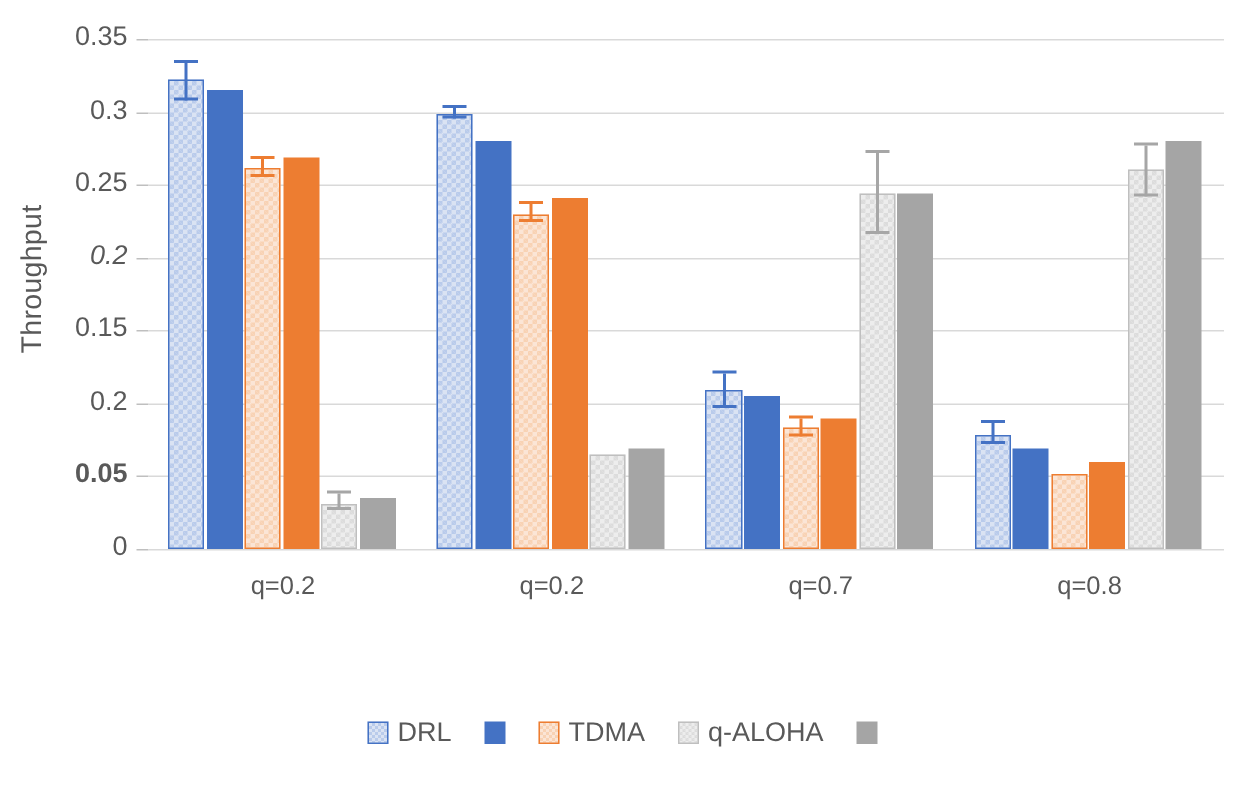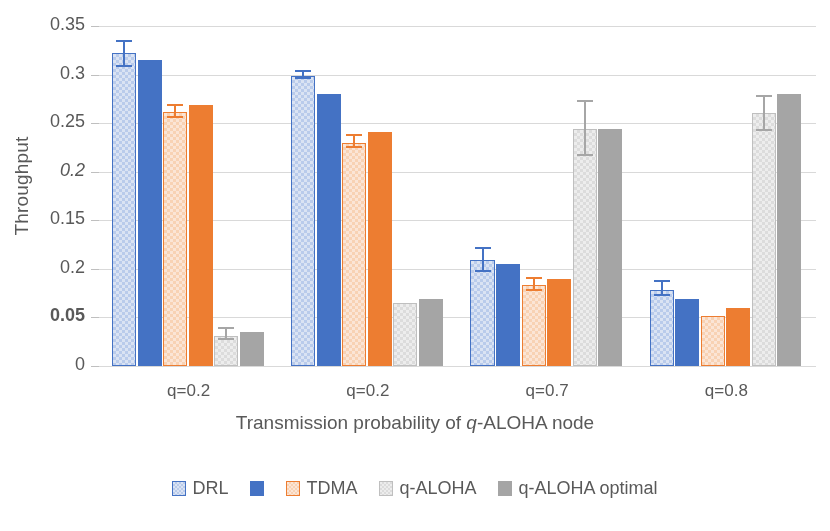--- a/index.html
+++ b/index.html
@@ -256,36 +256,34 @@
       <div class="bar alohaopt" title="q-ALOHA optimal q=0.8: 0.28" style="left: 678.461px; width: 24.0431px; height: 272px;"></div>
     </div>
 
   <div id="xcat-layer">
       <div class="xcat" style="left: 99px; width: 179.25px; top: 381px;">q=0.2</div>
       <div class="xcat" style="left: 278.25px; width: 179.25px; top: 381px;">q=0.2</div>
       <div class="xcat" style="left: 457.5px; width: 179.25px; top: 381px;">q=0.7</div>
       <div class="xcat" style="left: 636.75px; width: 179.25px; top: 381px;">q=0.8</div>
     </div>
 
-  <div class="xtitle" id="xtitle">Transmission probability of <i>q</i>-ALOHA  node</div>
 
   <div class="legend" id="legend">
       <div class="legend-item">
         <span class="swatch sw-drl"></span>
         <span>DRL</span>
       </div>
       <div class="legend-item">
         <span class="swatch sw-drlopt"></span>
       </div>
       <div class="legend-item">
         <span class="swatch sw-tdma"></span>
         <span>TDMA</span>
       </div>
       <div class="legend-item">
         <span class="swatch sw-aloha"></span>
         <span>q-ALOHA</span>
       </div>
       <div class="legend-item">
         <span class="swatch sw-alohaopt"></span>
-        <span>q-ALOHA optimal</span>
       </div>
     </div>
 </div>
 
 </body></html>

